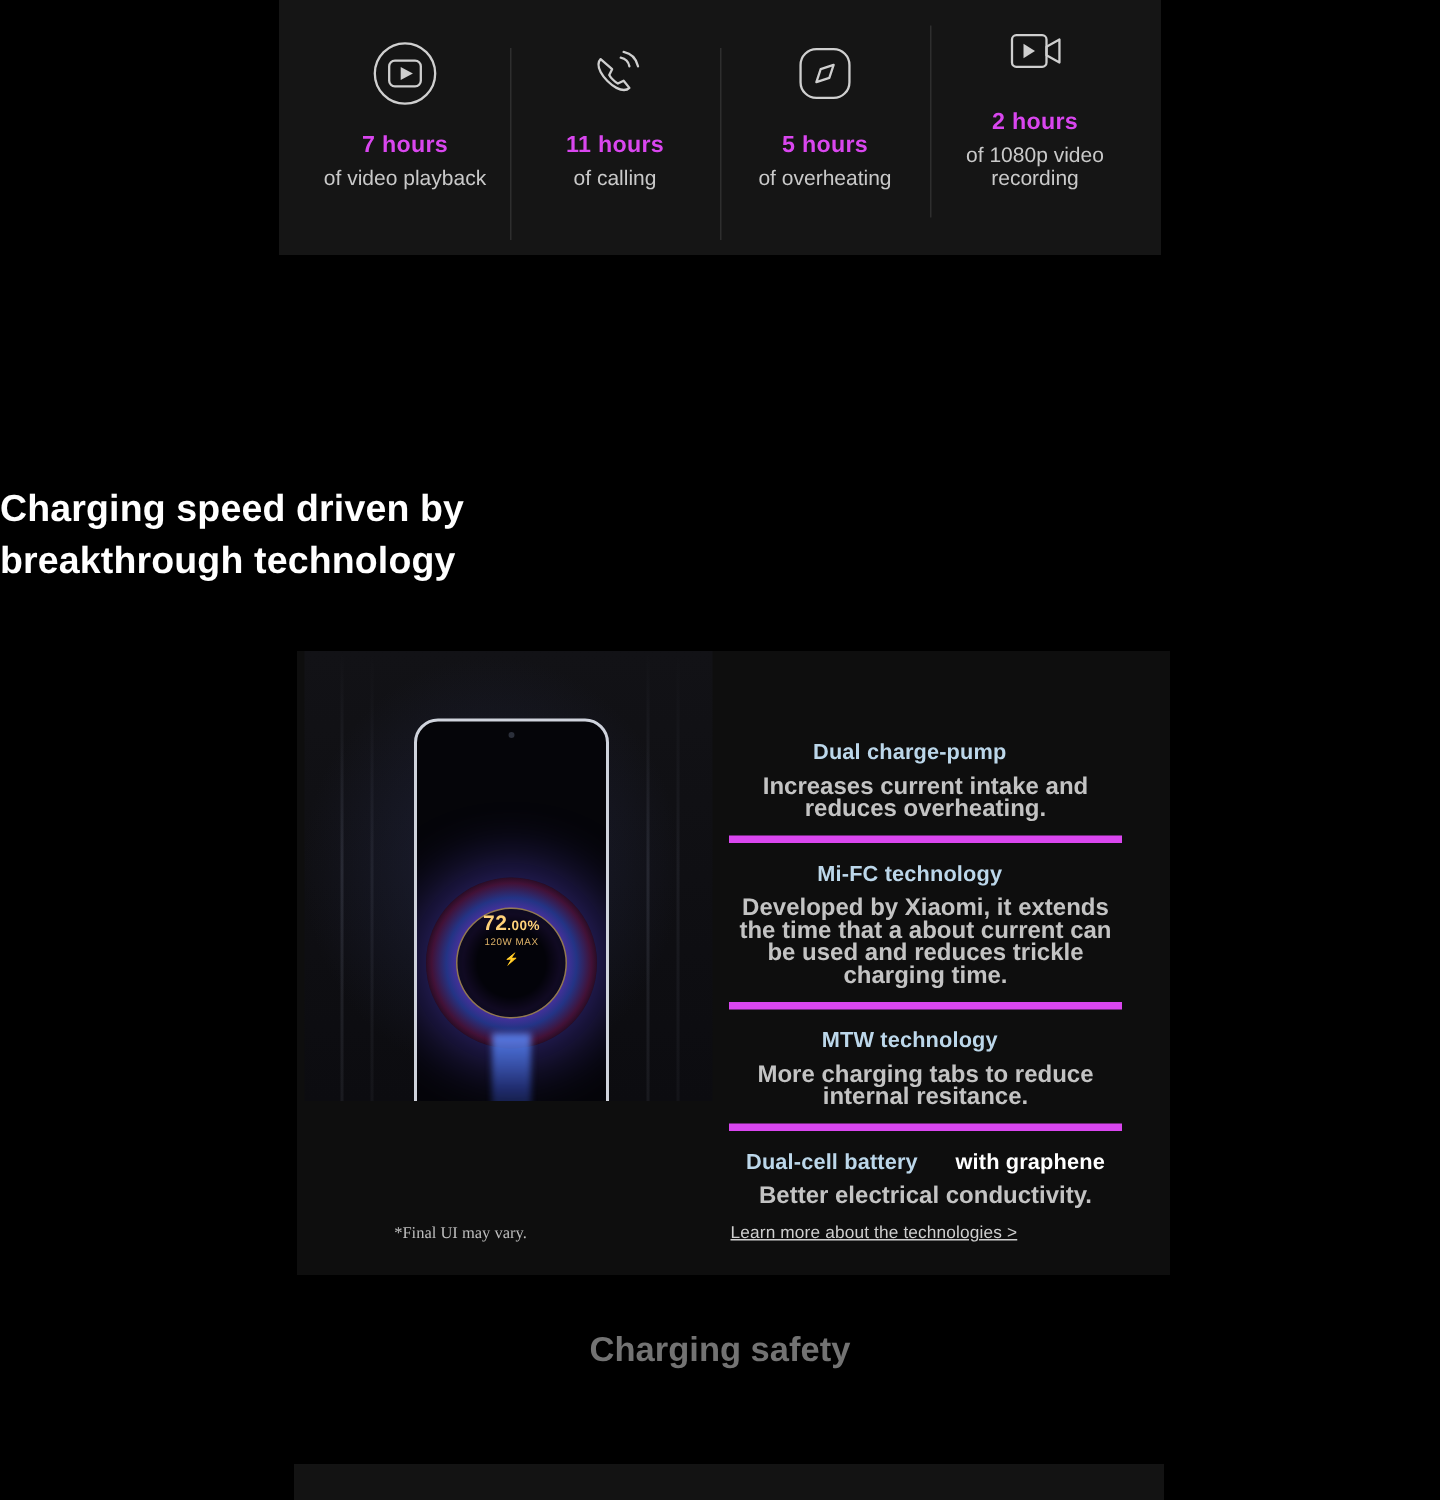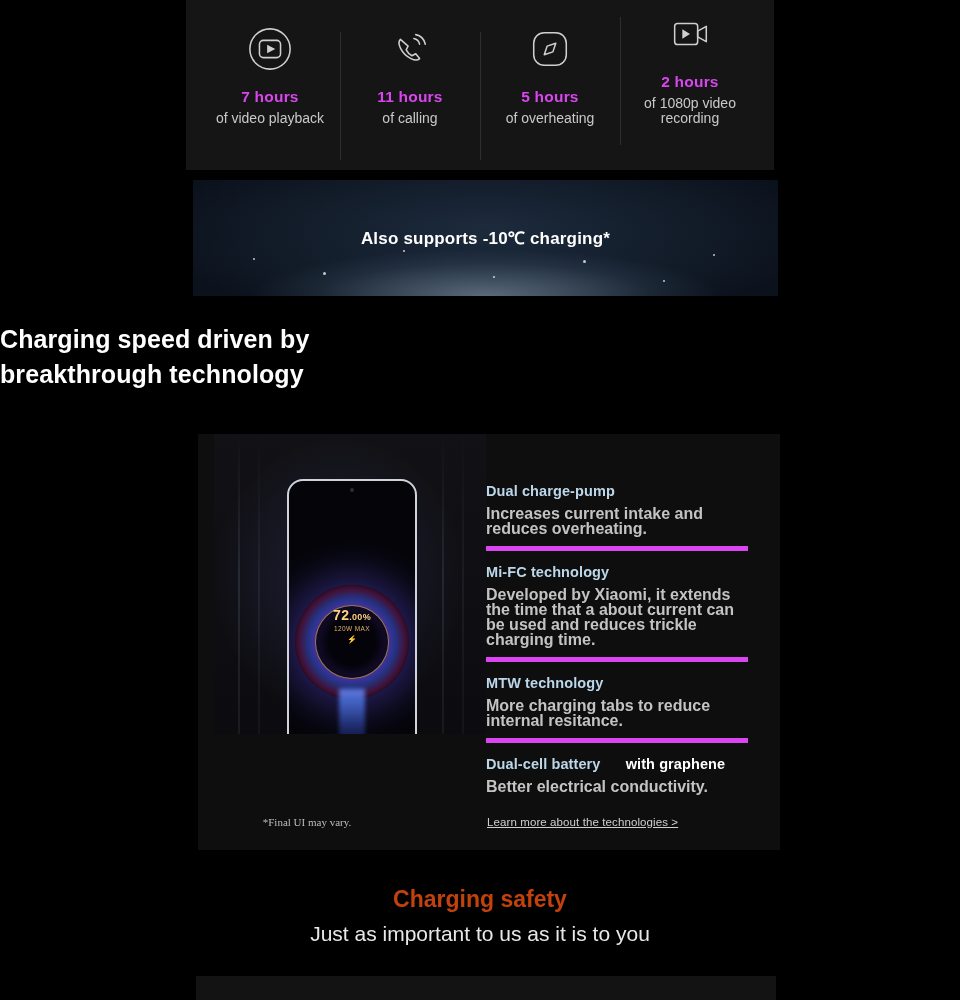--- a/index.html
+++ b/index.html
@@ -114,21 +114,21 @@
     position: absolute;
     left: 198px;
     top: 434px;
     width: 582px;
     height: 416px;
     background: #0e0e0e;
     overflow: hidden;
   }
   .tech-left {
     position: absolute;
-    left: 16px; top: 0;
+    left: 5px; top: 0;
     width: 272px; height: 300px;
     background:
       radial-gradient(ellipse 180px 200px at 46% 48%, rgba(40,45,80,.55) 0%, rgba(10,10,16,0) 70%),
       linear-gradient(180deg, #121216 0%, #0c0c10 100%);
     overflow: hidden;
   }
   .streak {
     position: absolute;
     top: 0;
     width: 2px;
@@ -240,22 +240,23 @@
     width: 272px;
     text-align: center;
     color: #bdbdbd;
     font-size: 11px;
     font-family: Liberation Serif, serif;
   }
 
   .tech-list {
     position: absolute;
     left: 288px;
-    top: 49px;
+    top: 60px;
     width: 262px;
+    text-align: center;
   }
   .tech-item { padding-bottom: 10px; }
   .tech-item + .tech-item {
     border-top: 5px solid #d946ef;
     padding-top: 13px;
   }
   .tech-title {
     color: #bcd7ea;
     font-size: 14.5px;
     font-weight: bold;
@@ -277,21 +278,21 @@
     font-size: 11.5px;
     letter-spacing: .1px;
   }
 
   
   .safety-title {
     position: absolute;
     left: 0; right: 0;
     top: 886px;
     text-align: center;
-    color: #c2410c;
+    color: #737373;
     font-size: 23px;
     font-weight: bold;
   }
   .safety-sub {
     position: absolute;
     left: 0; right: 0;
     top: 922px;
     text-align: center;
     color: #e8e8e8;
     font-size: 21px;
@@ -347,30 +348,20 @@
         <rect x="8" y="13" width="24" height="22" rx="3" fill="none" stroke="#cfcfcf" stroke-width="1.6"></rect>
         <path d="M32 21 L41 16 L41 32 L32 27 Z" fill="none" stroke="#cfcfcf" stroke-width="1.6" stroke-linejoin="round"></path>
         <path d="M16 19 L24 24 L16 29 Z" fill="#cfcfcf"></path>
       </svg>
       <div class="stat-value">2 hours</div>
       <div class="stat-label">of 1080p video recording</div>
     </div>
 
   </div>
 
-  <div class="cold-banner">
-    <span class="sparkle" style="left:60px; top:78px; width:2px; height:2px;"></span>
-    <span class="sparkle" style="left:130px; top:92px; width:3px; height:3px;"></span>
-    <span class="sparkle" style="left:210px; top:70px; width:2px; height:2px;"></span>
-    <span class="sparkle" style="left:300px; top:96px; width:2px; height:2px;"></span>
-    <span class="sparkle" style="left:390px; top:80px; width:3px; height:3px;"></span>
-    <span class="sparkle" style="left:470px; top:100px; width:2px; height:2px;"></span>
-    <span class="sparkle" style="left:520px; top:74px; width:2px; height:2px;"></span>
-    <div class="cold-text">Also supports -10℃ charging*</div>
-  </div>
 
   <div class="headline">
     <div>Charging speed driven by</div>
     <div>breakthrough technology</div>
   </div>
 
   <div class="tech-panel">
 
     <div class="tech-left">
       <span class="streak" style="left:24px; opacity:.5;"></span>
@@ -424,16 +415,15 @@
         </div>
         <div class="tech-desc">Better electrical conductivity.</div>
       </div>
 
     </div>
 
     <a class="learn-more" href="#">Learn more about the technologies &gt;</a>
   </div>
 
   <div class="safety-title">Charging safety</div>
-  <div class="safety-sub">Just as important to us as it is to you</div>
   <div class="bottom-panel"></div>
 
 </div>
 
 </body></html>

